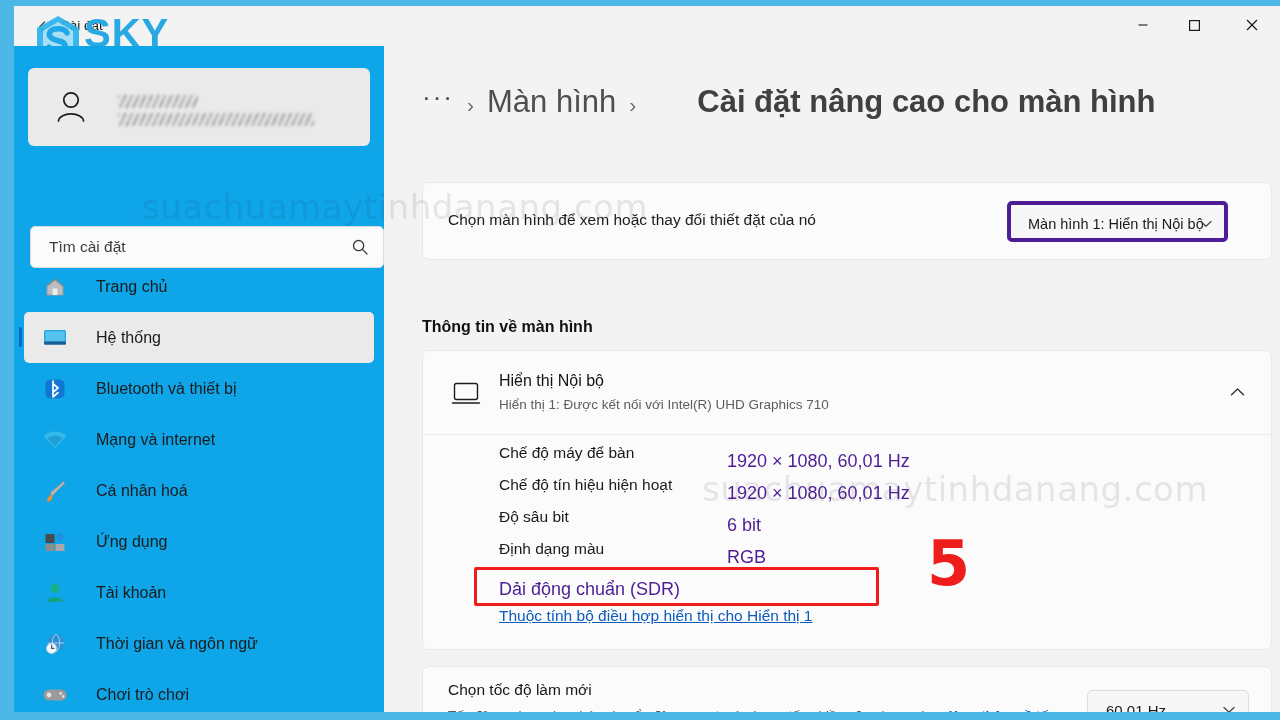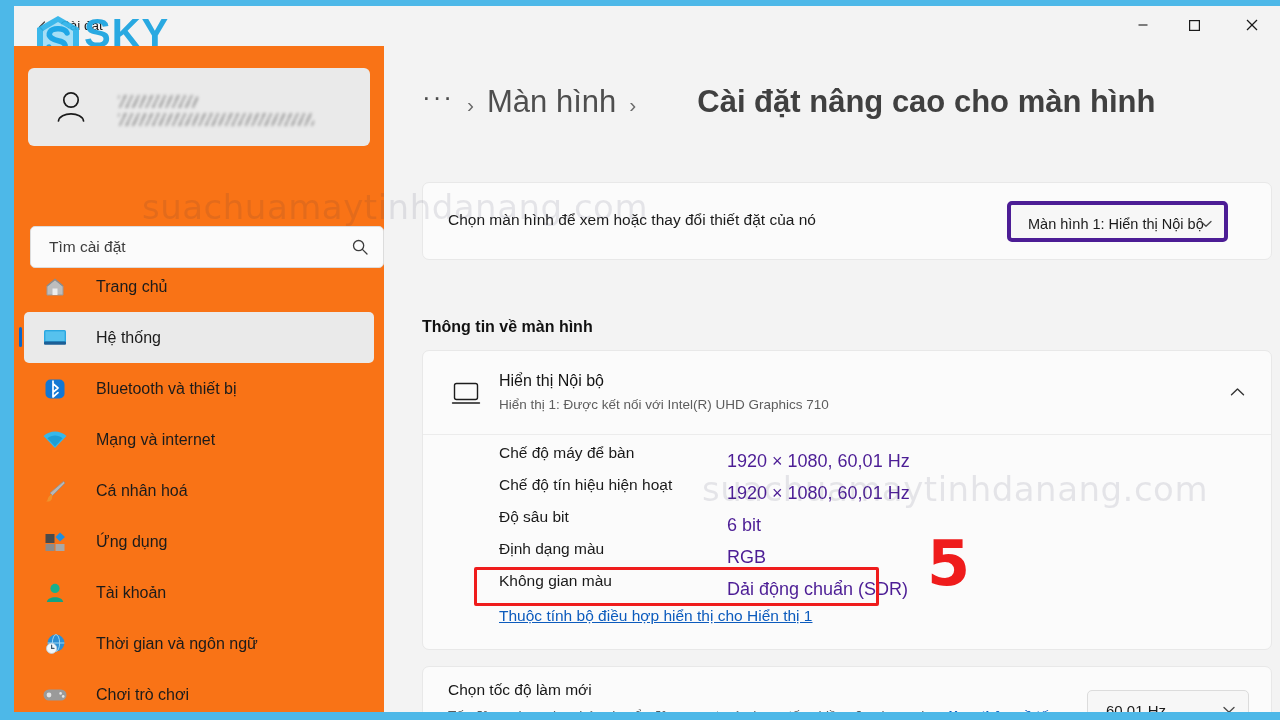--- a/index.html
+++ b/index.html
@@ -105,21 +105,21 @@
     font-weight: bold;
     letter-spacing: 2.2px;
     color: #29a9e1;
   }
 
   
   #sidebar {
     position: absolute;
     left: 0; top: 40px;
     width: 370px; height: 666px;
-    background: #f97316;
+    background: #0ea5e9;
   }
 
   #profile {
     position: absolute;
     left: 14px; top: 22px;
     width: 342px; height: 78px;
     background: #eaeaea;
     border-radius: 6px;
   }
   #profile-icon {
@@ -647,21 +647,20 @@
           </div>
           <div class="detail-row">
             <span class="detail-key">Độ sâu bit</span>
             <span class="detail-val">6 bit</span>
           </div>
           <div class="detail-row">
             <span class="detail-key">Định dạng màu</span>
             <span class="detail-val">RGB</span>
           </div>
           <div class="detail-row">
-            <span class="detail-key">Không gian màu</span>
             <span class="detail-val">Dải động chuẩn (SDR)</span>
           </div>
         </div>
 
         <a id="adapter-link" href="#">Thuộc tính bộ điều hợp hiển thị cho Hiển thị 1</a>
       </div>
 
       <div class="card" id="card-refresh">
         <div id="refresh-title">Chọn tốc độ làm mới</div>
         <div id="refresh-desc">

